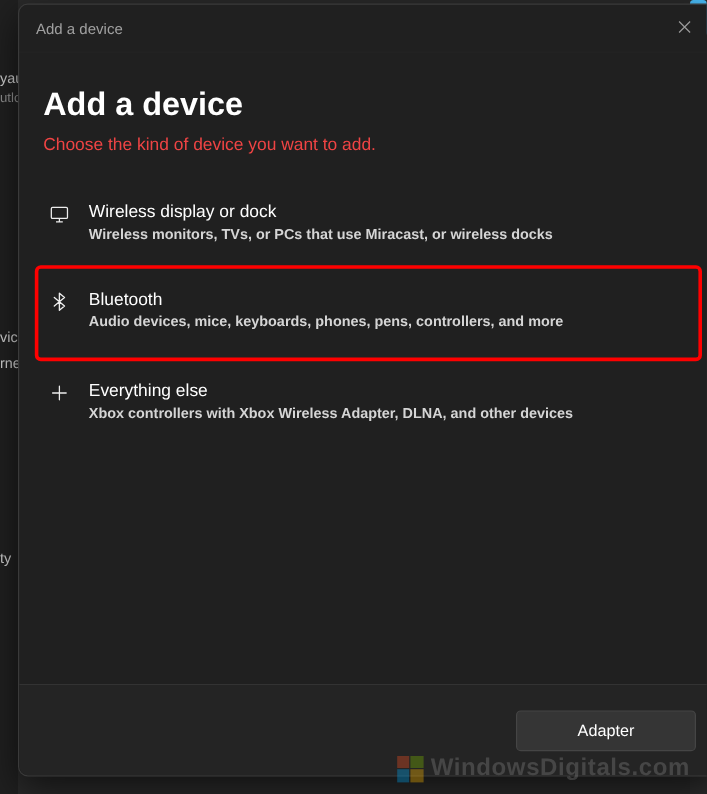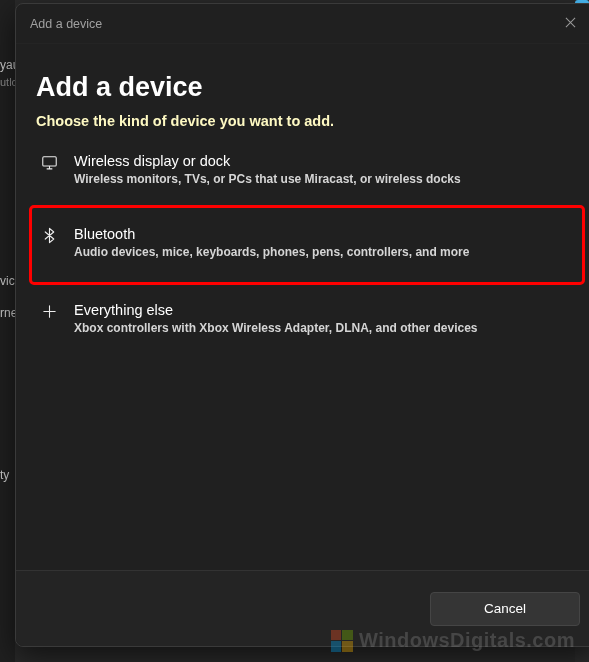--- a/index.html
+++ b/index.html
@@ -12,21 +12,21 @@
   }
   
   .bg-left {
     position: absolute; left: 0; top: 0; width: 15px; height: 662px;
     background: #202020; color: #d0d0d0; font-size: 12px; overflow: hidden;
   }
   .bg-left span { display:block; white-space:nowrap; padding-left:0; }
   .bg-l1 { margin-top: 58px; }
   .bg-l2 { margin-top: 4px; font-size:11px; color:#909090;}
   .bg-l3 { margin-top: 186px; }
-  .bg-l4 { margin-top: 18px; }
+  .bg-l4 { margin-top: 8px; }
   .bg-l5 { margin-top: 148px; }
   .bg-l6 { margin-top: 101px; }
   .bg-right {
     position: absolute; right: 0; top: 0; width: 14px; height: 662px;
     background: #2e2e2e;
   }
   .bg-right .seg { position:absolute; left:0; right:0; background:#333; height:56px; border-radius:3px; }
   .bg-right .seg1 { top:122px; height:60px;}
   .bg-right .seg-accent { top:186px; height:30px; background:#4cc2ff; border-radius:3px;}
   .bg-right .seg2 { top:222px; }
@@ -58,21 +58,21 @@
   }
   .close-btn svg { width:11px; height:11px; }
 
   .content {
     flex:1; padding: 6px 20px 0 20px; overflow:hidden;
   }
   .heading {
     font-size: 27px; font-weight:600; margin-top: 22px; margin-bottom: 10px;
   }
   .subheading {
-    font-size: 14.5px; color:#fef9c3; margin-bottom: 6px; font-weight: bold;
+    font-size: 14.5px; color:#ef4444; margin-bottom: 22px;
   }
 
   .option {
     display:flex; align-items:flex-start;
     padding: 18px 10px 18px 2px; border-radius:4px;
     cursor:default;
   }
   .option.highlight {
     outline: 3px solid #ff0000; outline-offset:-2px;
     margin: 0 -6px; padding: 20px 16px 24px 8px;
@@ -186,21 +186,21 @@
       </div>
       <div class="opt-text">
         <div class="opt-title">Everything else</div>
         <div class="opt-desc">Xbox controllers with Xbox Wireless Adapter, DLNA, and other devices</div>
       </div>
     </div>
   </div>
 
   <div class="footer">
     <div class="cancel-btn">
-      <span>Cancel</span>
+      <span>Adapter</span>
     </div>
   </div>
 </div>
 
 <div class="watermark">
   <span class="wm-logo">
     <span></span>
       <span></span>
       <span></span>
       <span></span>

